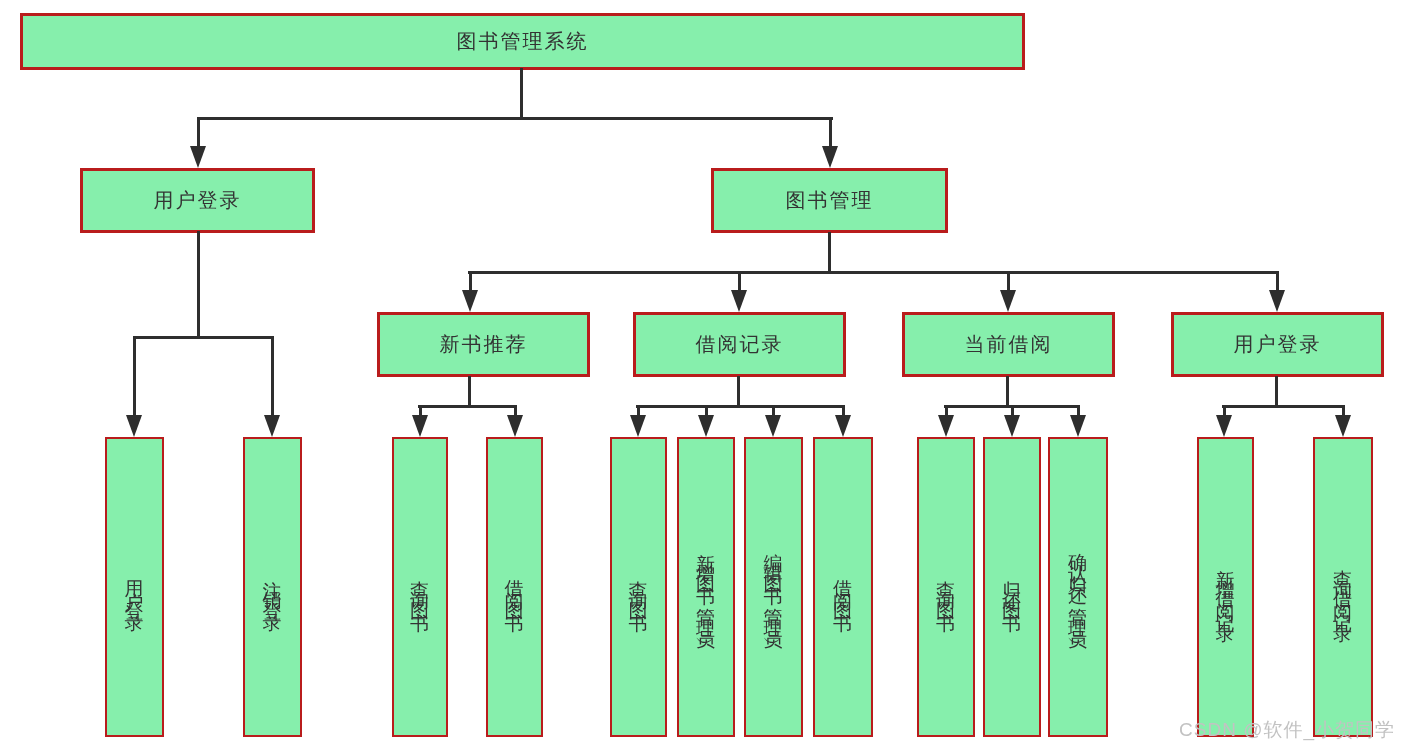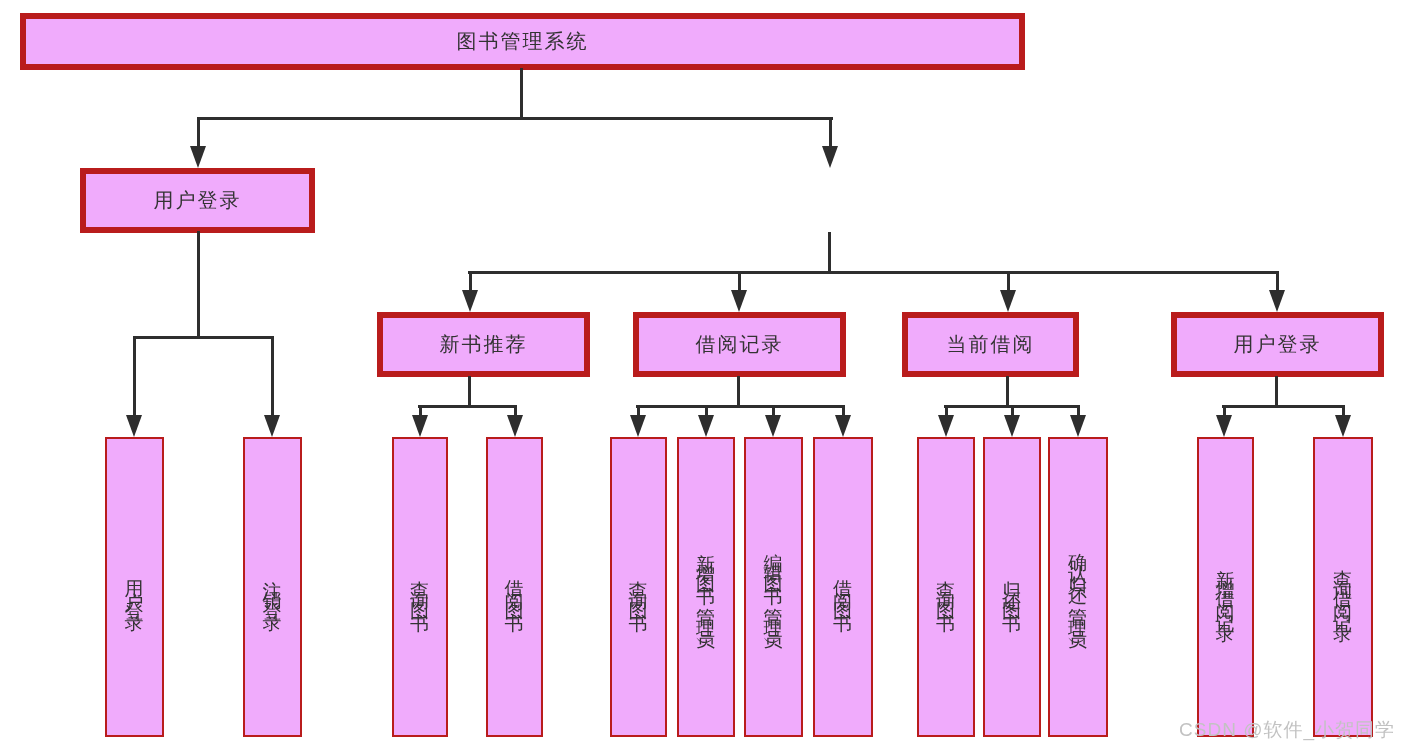--- a/index.html
+++ b/index.html
@@ -11,22 +11,22 @@
   .canvas {
     position: relative;
     width: 1405px;
     height: 747px;
     background: #ffffff;
     overflow: hidden;
   }
   .box {
     position: absolute;
     box-sizing: border-box;
-    border: 6px solid #b91c1c;
-    background: #f0abfc;
+    border: 3px solid #b91c1c;
+    background: #86efac;
     display: flex;
     align-items: center;
     justify-content: center;
     font-size: 20px;
     color: #333333;
     letter-spacing: 2px;
     white-space: nowrap;
   }
   .leaf {
     border-width: 2.5px;
@@ -72,20 +72,21 @@
   <div class="box" style="left:20px; top:13px; width:1005px; height:57px;">图书管理系统</div>
 
   <div class="vline" style="left:520px; top:68px; width:3px; height:51px;"></div>
   <div class="hline" style="left:197px; top:117px; width:636px; height:3px;"></div>
   <div class="vline" style="left:197px; top:117px; width:3px; height:30px;"></div>
   <div class="arrow" style="left:190px; top:146px;"></div>
   <div class="vline" style="left:829px; top:117px; width:3px; height:30px;"></div>
   <div class="arrow" style="left:822px; top:146px;"></div>
 
   <div class="box" style="left:80px; top:168px; width:235px; height:65px;">用户登录</div>
+  <div class="box" style="left:711px; top:168px; width:237px; height:65px;">图书管理</div>
 
   <div class="vline" style="left:197px; top:231px; width:3px; height:108px;"></div>
   <div class="hline" style="left:133px; top:336px; width:141px; height:3px;"></div>
   <div class="vline" style="left:133px; top:336px; width:3px; height:80px;"></div>
   <div class="arrow" style="left:126px; top:415px;"></div>
   <div class="vline" style="left:271px; top:336px; width:3px; height:80px;"></div>
   <div class="arrow" style="left:264px; top:415px;"></div>
 
   <div class="vline" style="left:828px; top:232px; width:3px; height:42px;"></div>
   <div class="hline" style="left:468px; top:271px; width:811px; height:3px;"></div>
@@ -93,21 +94,21 @@
   <div class="arrow" style="left:462px; top:290px;"></div>
   <div class="vline" style="left:738px; top:271px; width:3px; height:21px;"></div>
   <div class="arrow" style="left:731px; top:290px;"></div>
   <div class="vline" style="left:1007px; top:271px; width:3px; height:21px;"></div>
   <div class="arrow" style="left:1000px; top:290px;"></div>
   <div class="vline" style="left:1276px; top:271px; width:3px; height:21px;"></div>
   <div class="arrow" style="left:1269px; top:290px;"></div>
 
   <div class="box" style="left:364px; top:312px; width:213px; height:65px;margin-left:13px;">新书推荐</div>
   <div class="box" style="left:633px; top:312px; width:213px; height:65px;">借阅记录</div>
-  <div class="box" style="left:902px; top:312px; width:177px; height:65px;">当前借阅</div>
+  <div class="box" style="left:902px; top:312px; width:213px; height:65px;">当前借阅</div>
   <div class="box" style="left:1171px; top:312px; width:213px; height:65px;">用户登录</div>
 
   <div class="vline" style="left:468px; top:376px; width:3px; height:32px;"></div>
   <div class="hline" style="left:418px; top:405px; width:99px; height:3px;"></div>
   <div class="vline" style="left:419px; top:405px; width:3px; height:14px;"></div>
   <div class="arrow" style="left:412px; top:415px;"></div>
   <div class="vline" style="left:514px; top:405px; width:3px; height:14px;"></div>
   <div class="arrow" style="left:507px; top:415px;"></div>
 
   <div class="vline" style="left:737px; top:376px; width:3px; height:32px;"></div>

